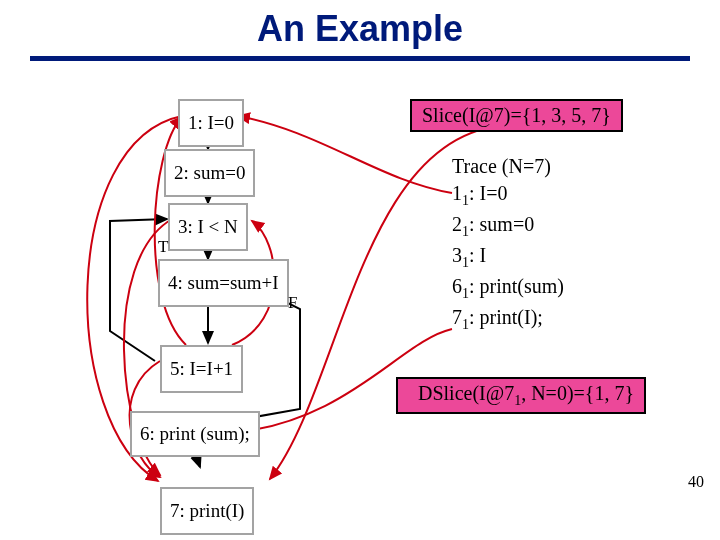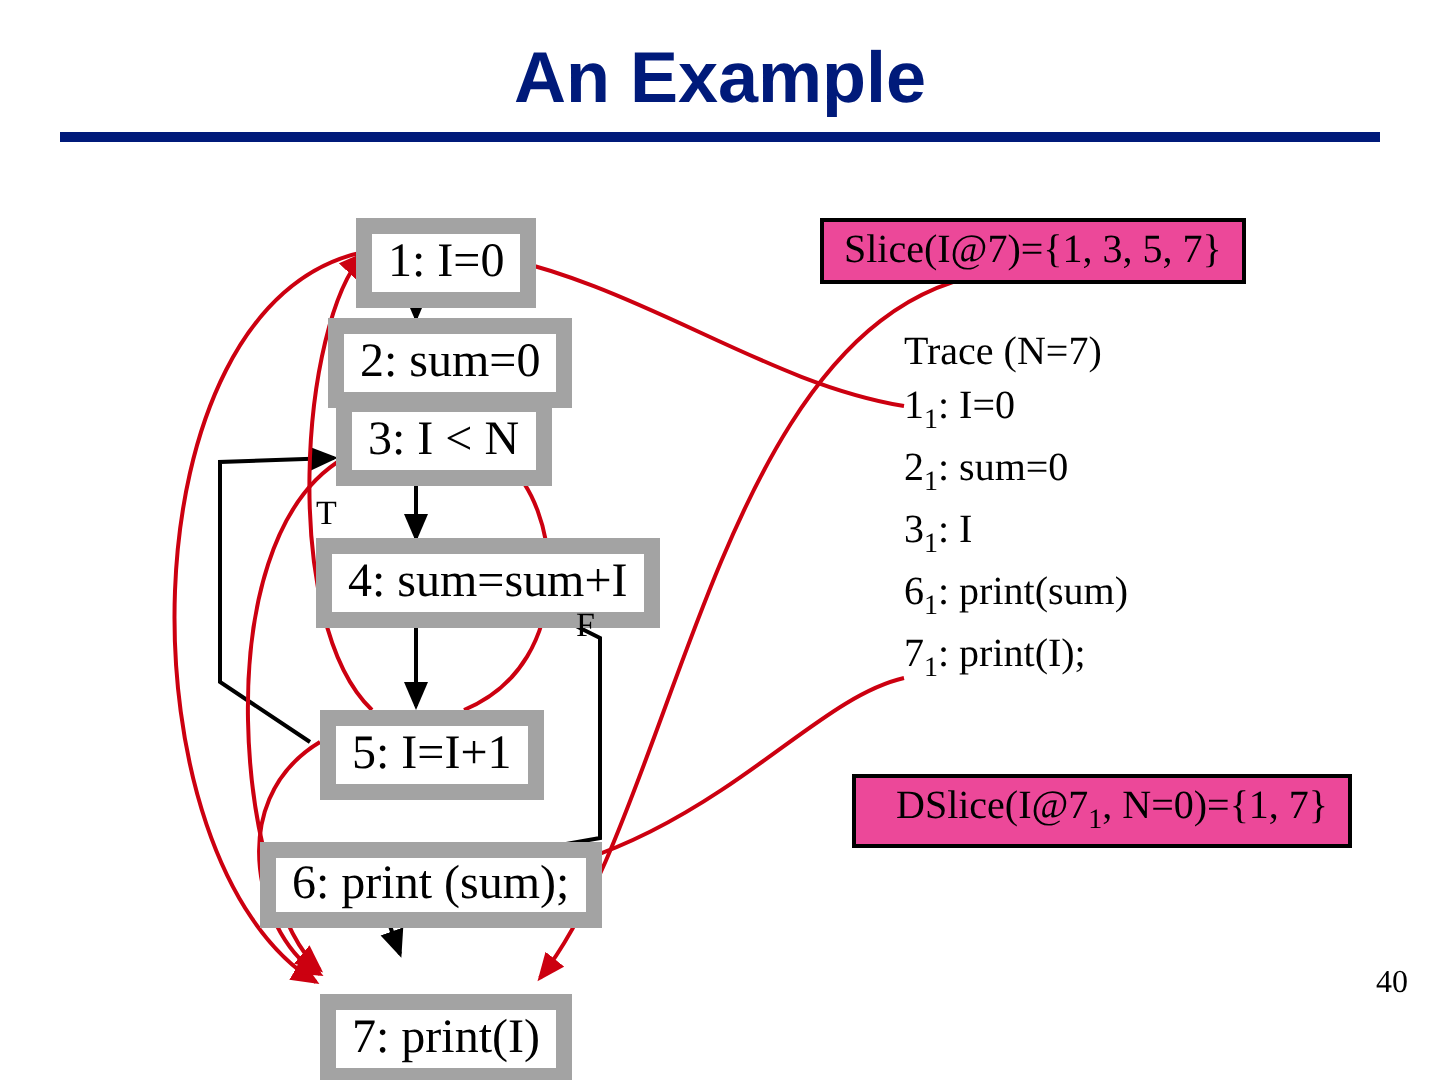--- a/index.html
+++ b/index.html
@@ -11,39 +11,39 @@
     font-family: Georgia, 'Times New Roman', serif;
     position: relative;
     overflow: hidden;
   }
   .title {
     font-family: 'Comic Sans MS', cursive, sans-serif;
     font-size: 36px;
     font-weight: bold;
     color: #001a7a;
     text-align: center;
-    padding-top: 18px;
+    padding-top: 8px;
     padding-bottom: 6px;
   }
   .rule {
     height: 5px;
     background: #001a7a;
     margin: 0 30px 0 30px;
   }
   .content {
     position: relative;
     width: 100%;
     height: 440px;
   }
   .node {
     position: absolute;
-    border: 8px solid #a3a3a3;
+    border: 2px solid #a3a3a3;
     background: white;
-    font-size: 24px;
-    padding: 1px 8px;
+    font-size: 19px;
+    padding: 11px 8px;
     text-align: center;
     z-index: 10;
     white-space: nowrap;
   }
   .label {
     position: absolute;
     font-size: 17px;
     z-index: 11;
     background: transparent;
   }
@@ -124,35 +124,35 @@
     <path class="edge red" d="M186 284 C 140 240 150 90 182 56" marker-end="url(#ah-red)"></path>
 
     <path class="edge red" d="M232 284 C 290 260 280 180 252 160" marker-end="url(#ah-red)"></path>
 
     <path class="edge red" d="M452 132 C 380 120 320 70 238 55" marker-end="url(#ah-red)"></path>
     <path class="edge red" d="M452 268 C 400 280 350 360 232 372" marker-end="url(#ah-red)"></path>
   </svg>
 
   <div class="node" style="left:178px; top:38px;">1: I=0</div>
   <div class="node" style="left:164px; top:88px;">2: sum=0</div>
-  <div class="node" style="left:168px; top:127px;">3: I &lt; N</div>
+  <div class="node" style="left:168px; top:142px;">3: I &lt; N</div>
   <div class="label" style="left:158px; top:176px;">T</div>
   <div class="node" style="left:142px; top:198px;margin-left:16px;">4: sum=sum+I</div>
   <div class="label" style="left:288px; top:232px;">F</div>
   <div class="node" style="left:160px; top:284px;">5: I=I+1</div>
   <div class="node" style="left:130px; top:350px; line-height:1.05; text-align:right;">6: print (sum);</div>
   <div class="node" style="left:160px; top:426px;">7: print(I)</div>
 
   <div class="slice-box" style="left:410px; top:38px;">Slice(I@7)={1, 3, 5, 7}</div>
 
   <div class="trace-block" style="left:452px; top:92px;">
     <div>Trace (N=7)</div>
     <div>1<sub class="sub">1</sub>: I=0</div>
     <div>2<sub class="sub">1</sub>: sum=0</div>
     <div>3<sub class="sub">1</sub>: I</div>
     <div>6<sub class="sub">1</sub>: print(sum)</div>
     <div>7<sub class="sub">1</sub>: print(I);</div>
   </div>
 
-  <div class="slice-box" style="left:426px; top:316px;padding-left:20px;">DSlice(I@7<sub class="sub">1</sub>, N=0)={1, 7}</div>
+  <div class="slice-box" style="left:396px; top:316px;padding-left:20px;">DSlice(I@7<sub class="sub">1</sub>, N=0)={1, 7}</div>
 
   <div class="pagenum">40</div>
 </div>
 
 </body></html>

